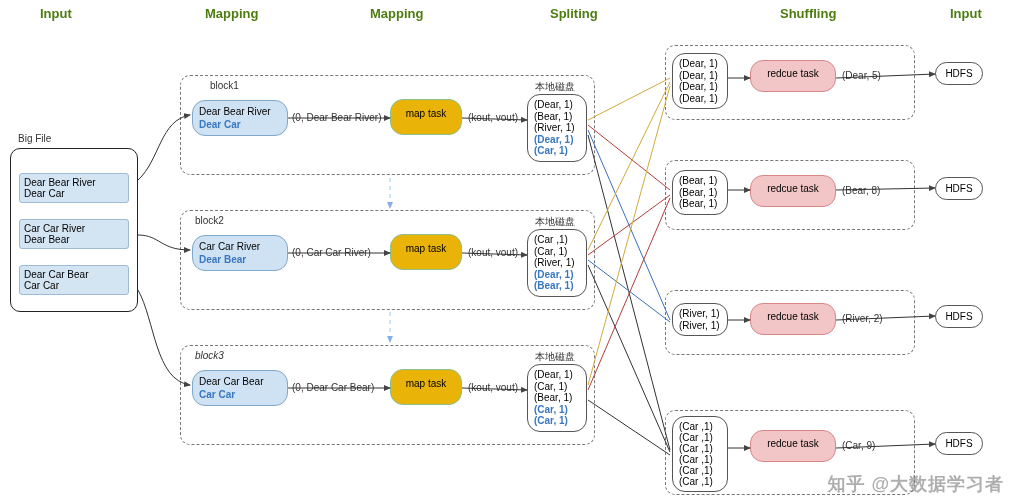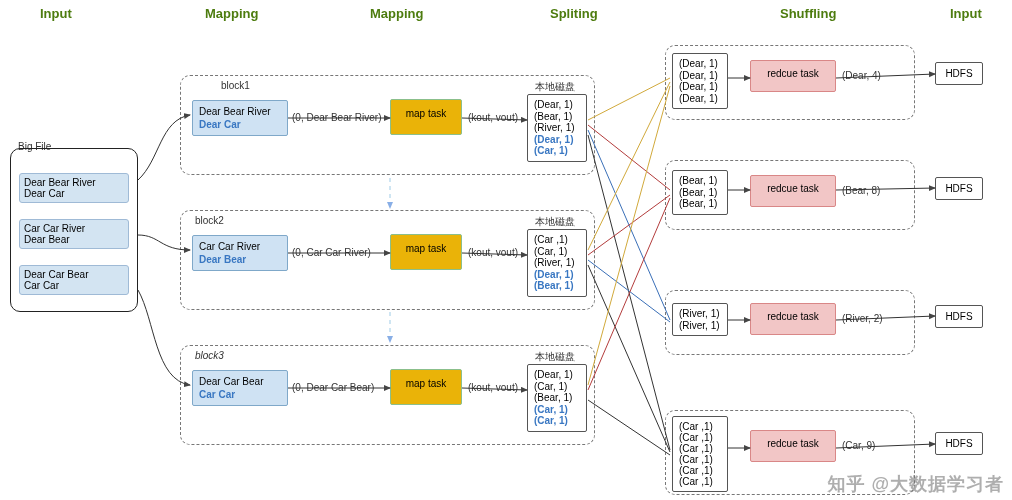--- a/index.html
+++ b/index.html
@@ -16,21 +16,21 @@
   .stage-title {
     position: absolute;
     font-size: 13px;
     font-weight: bold;
     color: #4d7c0f;
     top: 6px;
   }
   .node {
     position: absolute;
     border: 1px solid #333;
-    border-radius: 2px;
+    border-radius: 13px;
     background: #fff;
     padding: 4px 6px;
     font-size: 10px;
     line-height: 1.3;
   }
   .node.bluebox { background: #cfe2f3; border-color: #7fa8c9; }
   .node.greenbox { background: #eab308; border-color: #8bbf8b; }
   .node.pinkbox { background: #f2c6c6; border-color: #d98787; }
   .node.plain { background: #fff; border-color: #555; }
   .input-outer {
@@ -85,32 +85,32 @@
 </head>
 <body>
 
 <div class="stage-title" style="left:40px">Input</div>
 <div class="stage-title" style="left:205px">Mapping</div>
 <div class="stage-title" style="left:370px">Mapping</div>
 <div class="stage-title" style="left:550px">Spliting</div>
 <div class="stage-title" style="left:780px">Shuffling</div>
 <div class="stage-title" style="left:950px">Input</div>
 
-<div class="small-label" style="left:18px; top:133px;margin-top:8px;">Big File</div>
+<div class="small-label" style="left:18px; top:133px;">Big File</div>
 <div class="input-outer" style="left:10px; top:148px; width:128px;">
   <div class="input-item"><span style="white-space:pre-line">Dear Bear River
 Dear Car</span></div>
   <div class="input-item" style="margin-top:16px"><span style="white-space:pre-line">Car Car River
 Dear Bear</span></div>
   <div class="input-item" style="margin-top:16px"><span style="white-space:pre-line">Dear Car Bear
 Car Car</span></div>
 </div>
 
 <div class="dashed-group" style="left:180px; top:75px; width:415px; height:100px;"></div>
-<div class="small-label" style="left:195px; top:80px;padding-left:26px;">block1</div>
+<div class="small-label" style="left:184px; top:80px;padding-left:26px;">block1</div>
 <div class="node bluebox" style="left:192px; top:100px; width:96px;">
   <div>Dear Bear River</div>
   <div class="blue-text">Dear Car</div>
 </div>
 <div class="edge-label" style="left:292px; top:112px;">(0, Dear Bear River)</div>
 <div class="node greenbox" style="left:390px; top:99px; width:72px; height:36px; text-align:center;">
   <div style="padding-top:3px">map task</div>
 </div>
 <div class="edge-label" style="left:468px; top:112px;">(kout, vout)</div>
 <div class="small-label" style="left:535px; top:80px;">本地磁盘</div>
@@ -165,21 +165,21 @@
 <div class="dashed-group" style="left:665px; top:45px; width:250px; height:75px;"></div>
 <div class="node plain" style="left:672px; top:53px; width:56px; line-height:1.15;">
   <div>(Dear, 1)</div>
     <div>(Dear, 1)</div>
     <div>(Dear, 1)</div>
     <div>(Dear, 1)</div>
 </div>
 <div class="node pinkbox" style="left:750px; top:60px; width:86px; height:32px; text-align:center;">
   <div style="padding-top:2px">redcue task</div>
 </div>
-<div class="edge-label" style="left:842px; top:70px;">(Dear, 4)</div>
+<div class="edge-label" style="left:842px; top:70px;">(Dear, 5)</div>
 <div class="node plain" style="left:935px; top:62px; width:48px; text-align:center;"><span>HDFS</span></div>
 
 <div class="dashed-group" style="left:665px; top:160px; width:250px; height:70px;"></div>
 <div class="node plain" style="left:672px; top:170px; width:56px; line-height:1.15;">
   <div>(Bear, 1)</div>
     <div>(Bear, 1)</div>
     <div>(Bear, 1)</div>
 </div>
 <div class="node pinkbox" style="left:750px; top:175px; width:86px; height:32px; text-align:center;">
   <div style="padding-top:2px">redcue task</div>

